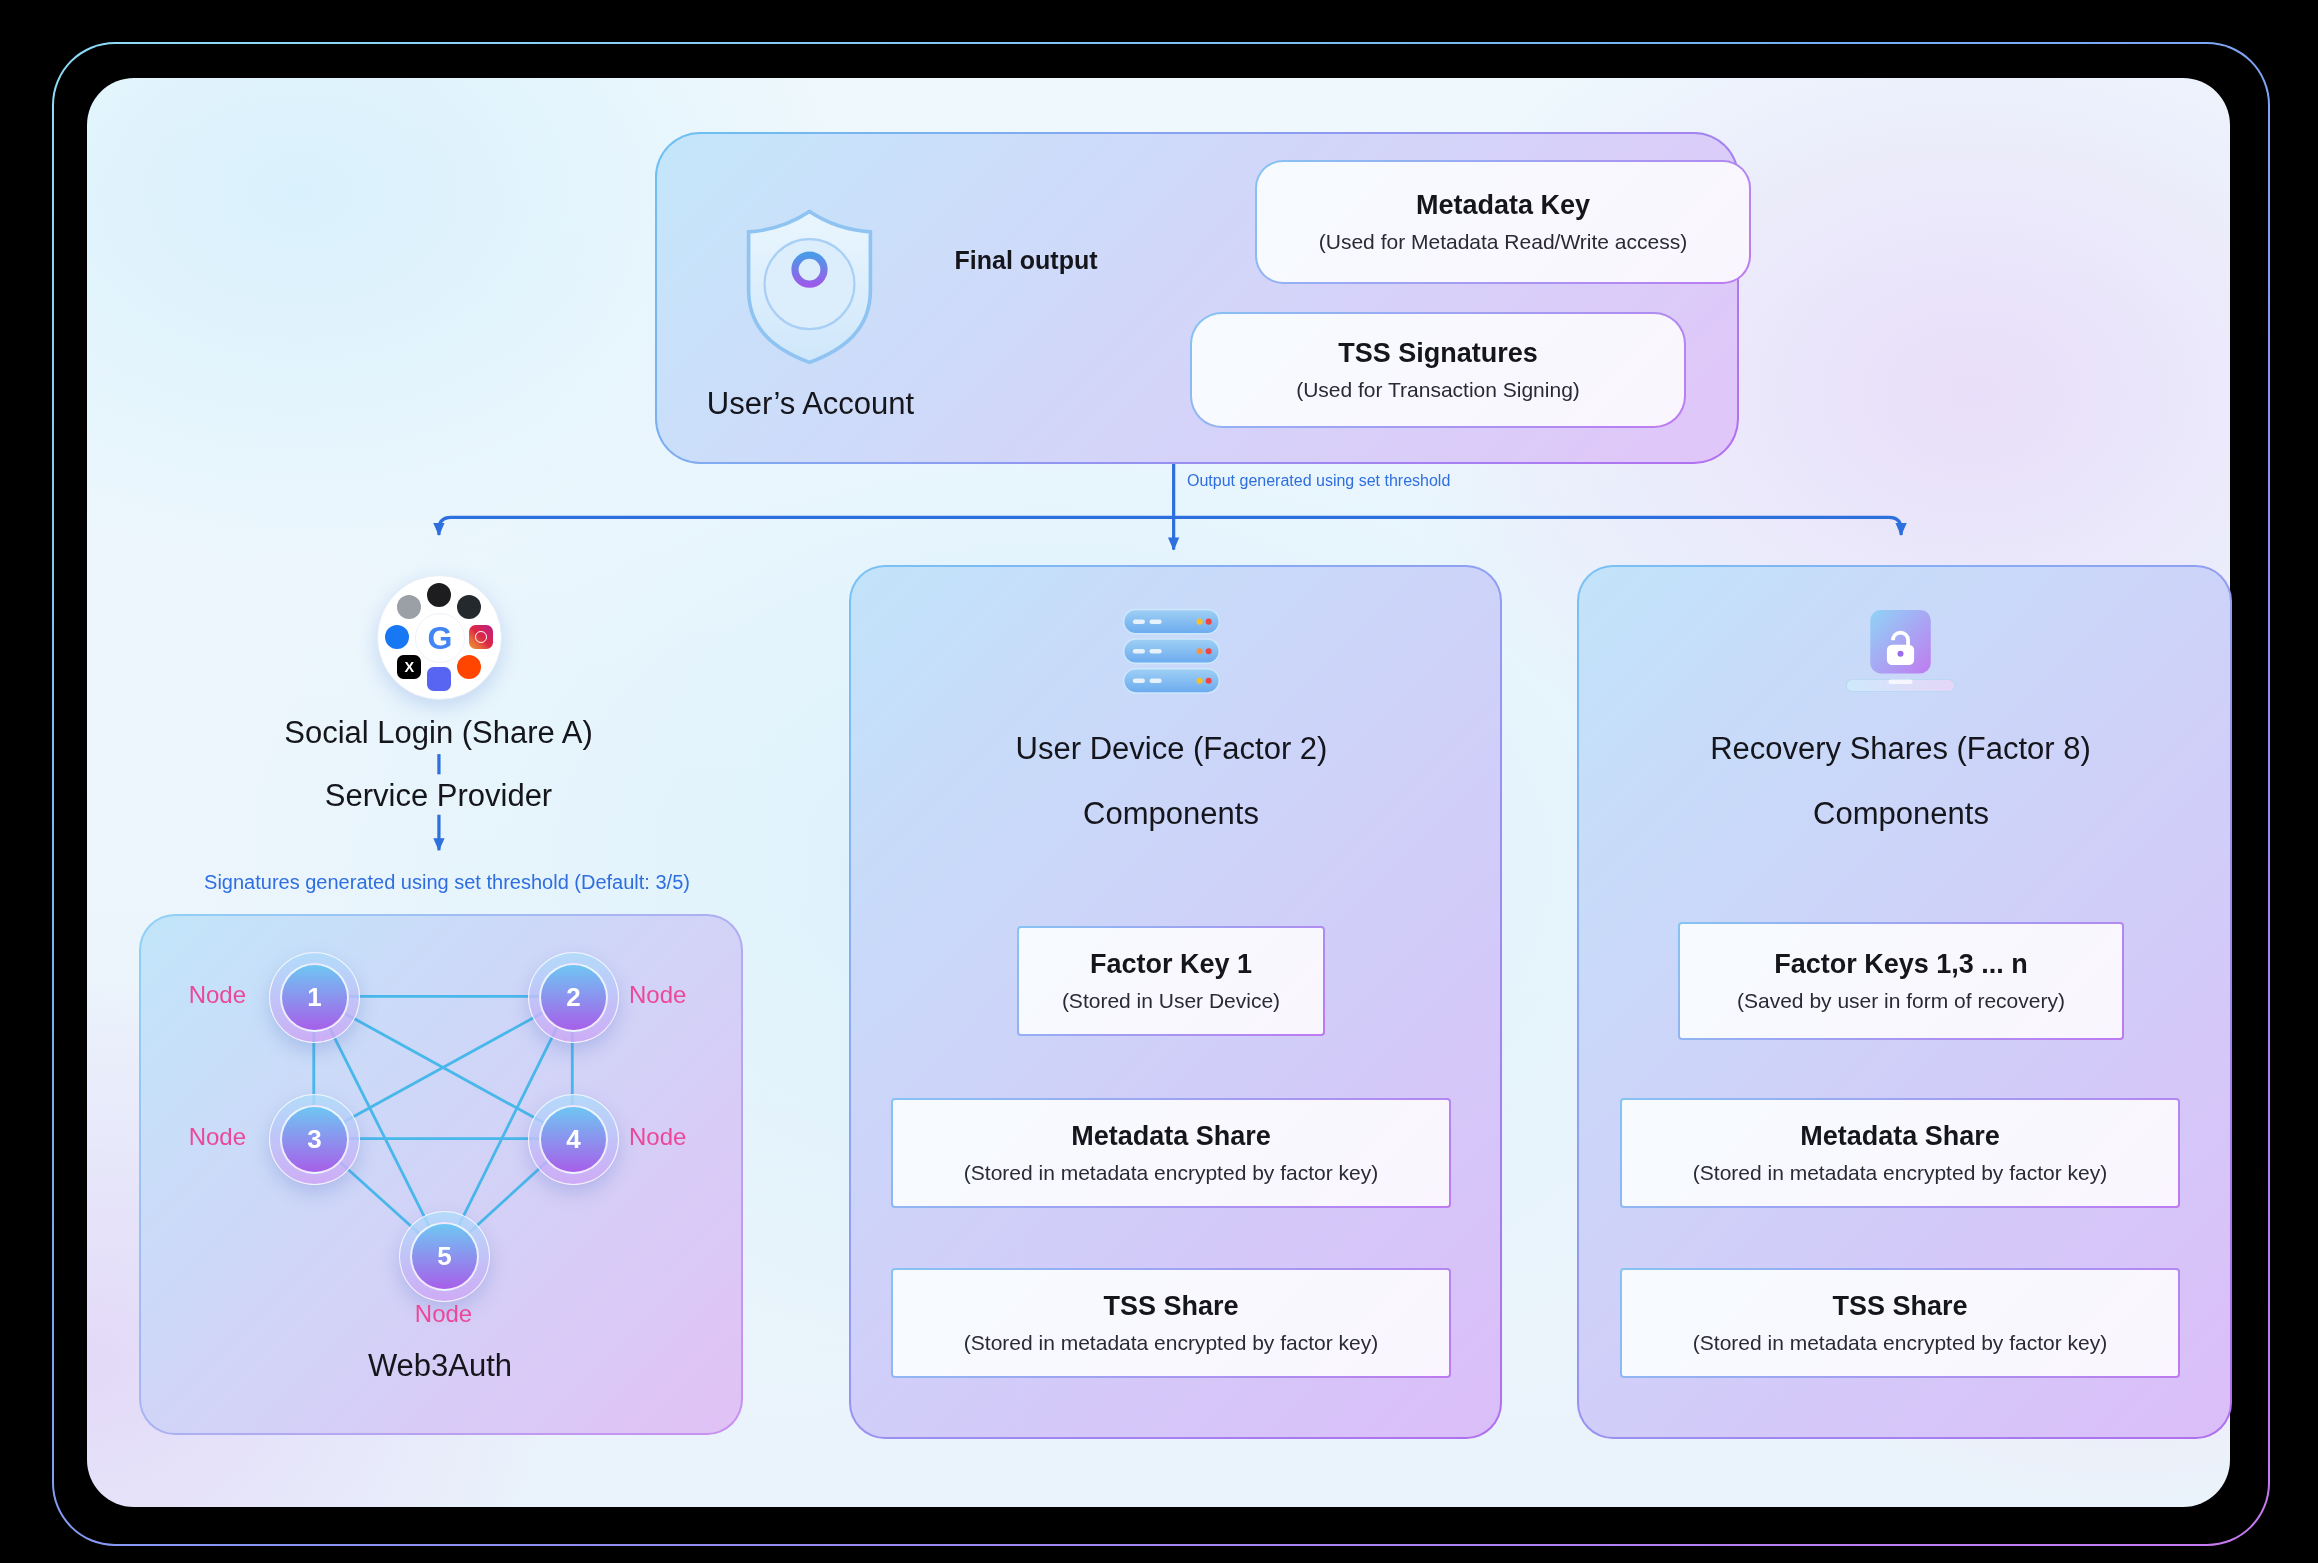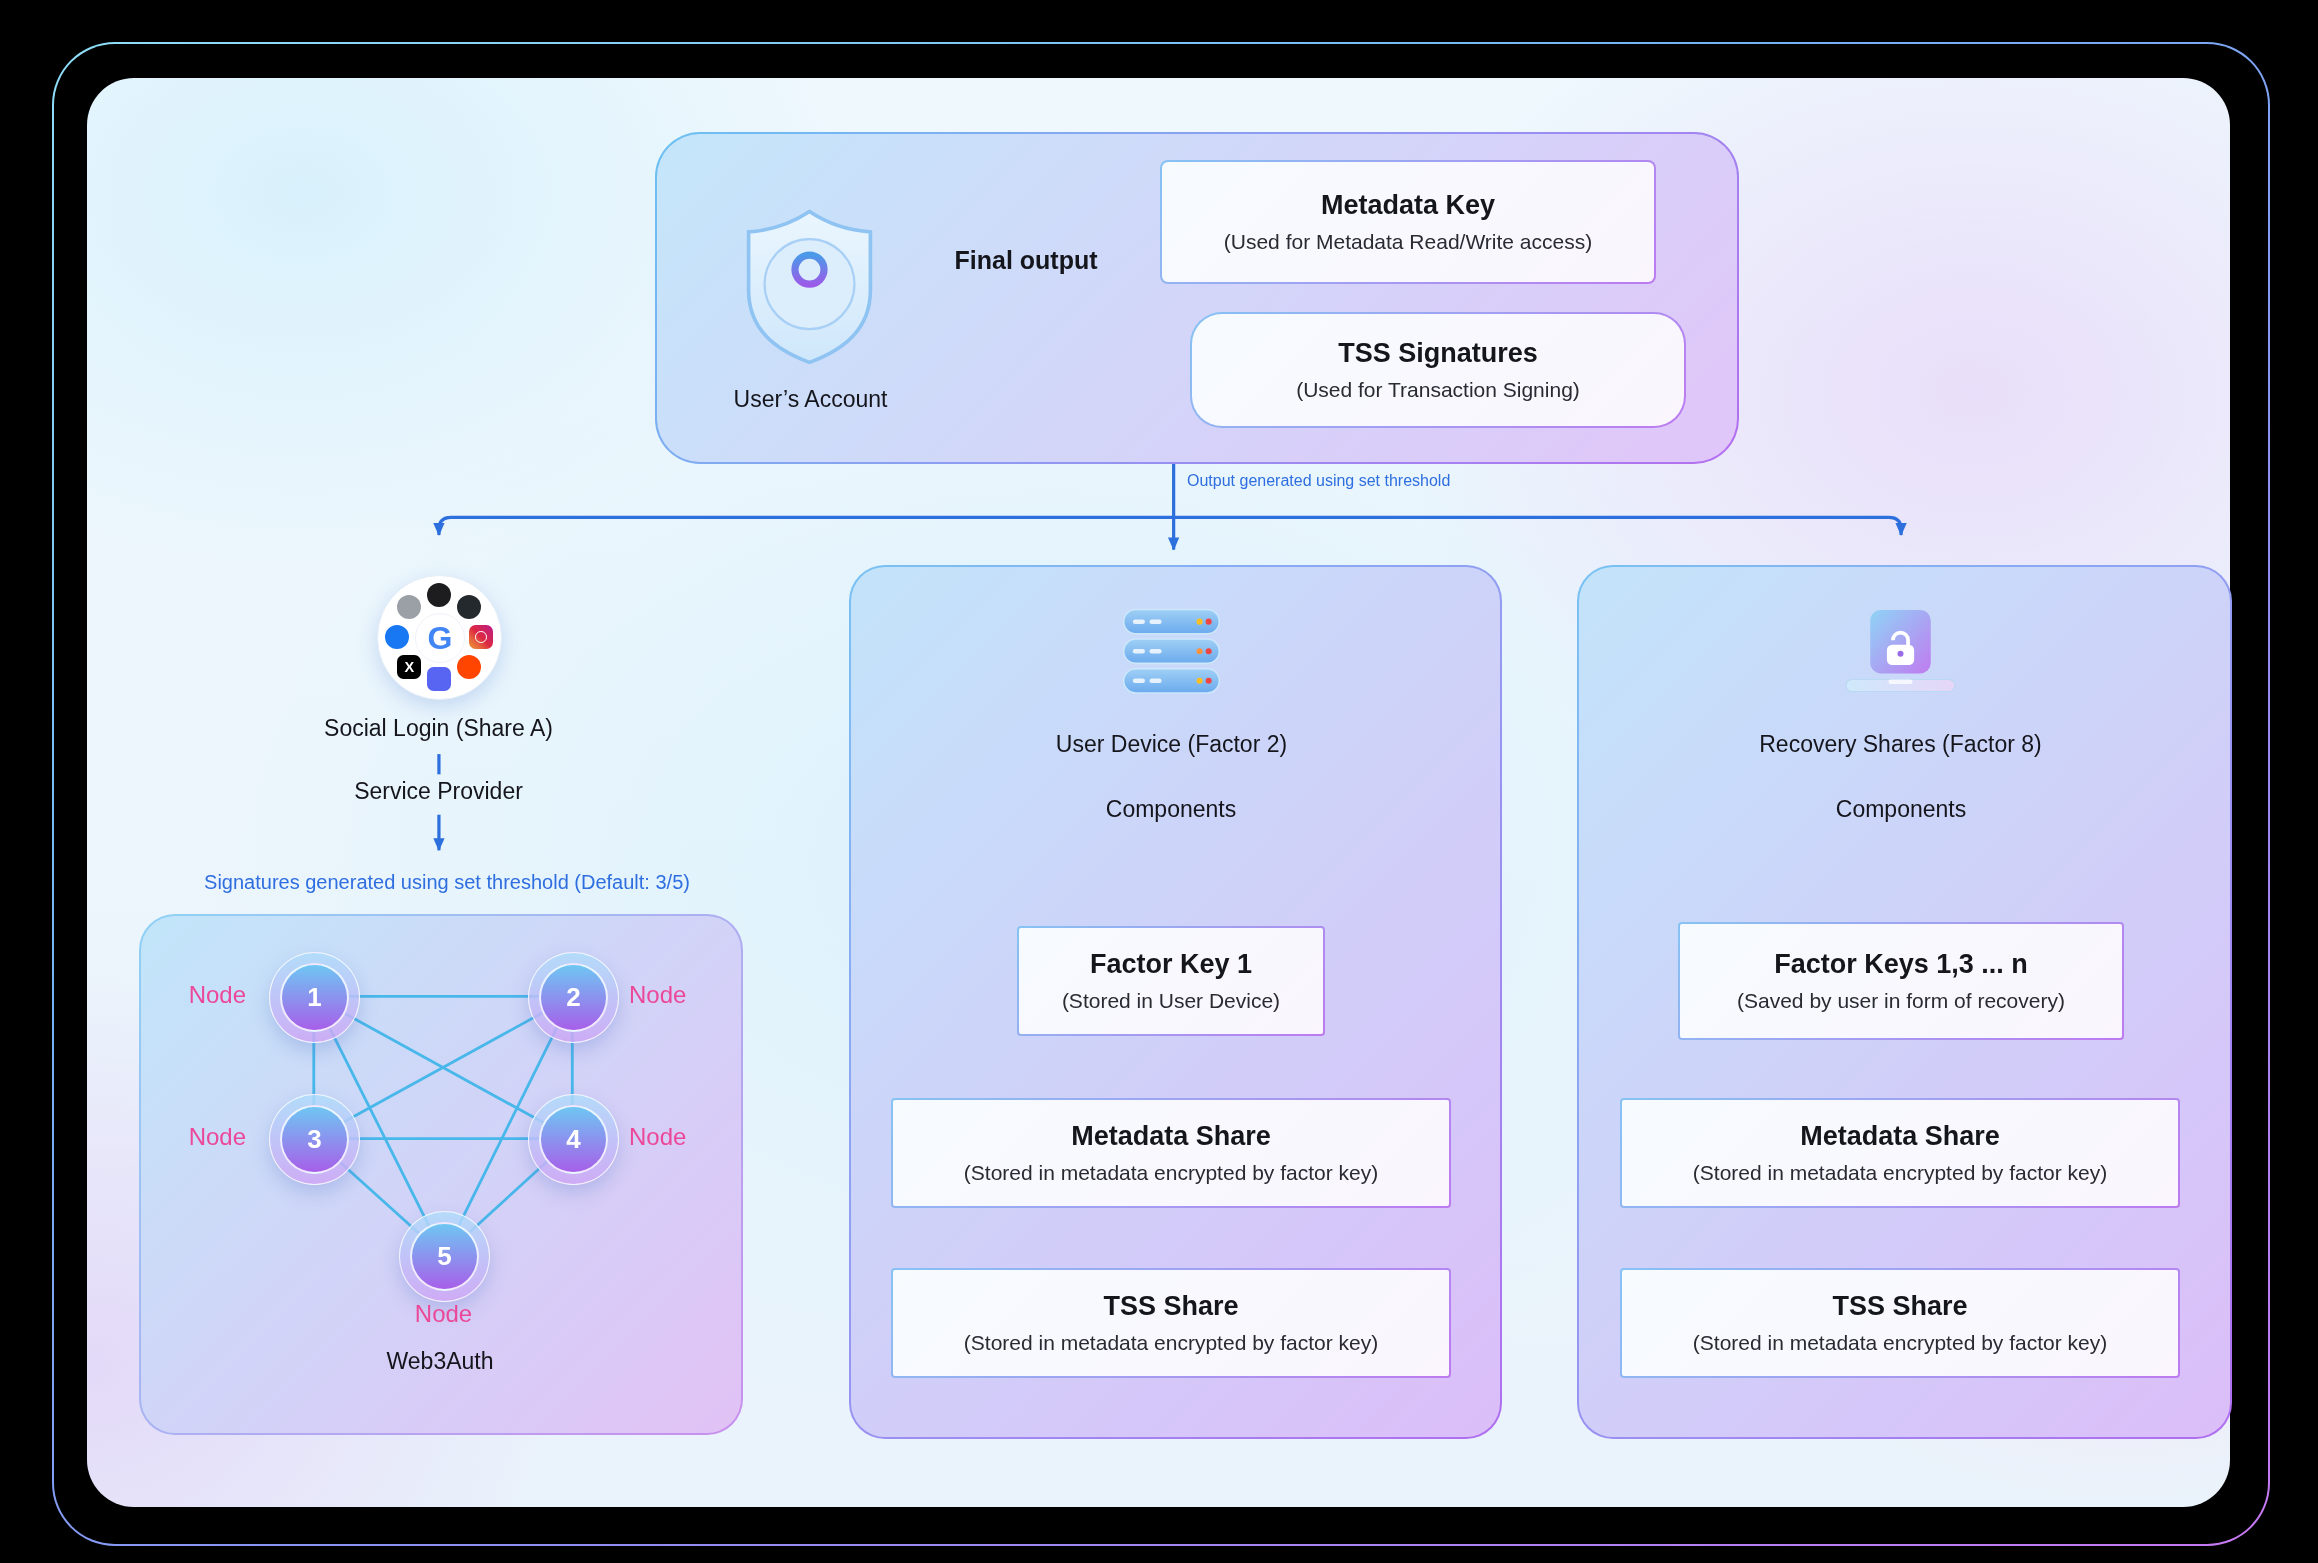--- a/index.html
+++ b/index.html
@@ -27,21 +27,21 @@
   .gA{border:2.4px solid transparent;border-radius:45px;
       background:linear-gradient(rgba(255,255,255,.6),rgba(255,255,255,.6)) padding-box,
                  linear-gradient(135deg,#6cc1f2,#b46ff0) border-box;}
   .gC{border:2.4px solid transparent;border-radius:4px;
       background:linear-gradient(rgba(255,255,255,.93),rgba(255,255,255,.93)) padding-box,
                  linear-gradient(135deg,#86c3f3,#bd7af0) border-box;
       display:flex;flex-direction:column;align-items:center;justify-content:center;
       gap:7.3px;text-align:center;padding:4.8px 11.3px;box-sizing:border-box;}
   .t-title{font-weight:700;font-size:27px;color:#15151c;line-height:1.15;}
   .t-sub{font-size:21px;color:#2a2a33;line-height:1.2;}
-  .t-label{font-size:23px;color:#15151c;text-align:center;}
+  .t-label{font-size:31px;color:#15151c;text-align:center;}
   .t-bold{font-weight:700;font-size:25px;color:#15151c;text-align:center;}
   .t-note{font-size:16px;color:#2e6ee0;}
   
   .nodeOuter{width:89px;height:89px;border-radius:50%;
       background:linear-gradient(180deg,rgba(175,220,250,.85),rgba(205,165,245,.85));
       box-shadow:0 8px 18px rgba(90,120,200,.28);border:1.6px solid rgba(255,255,255,.8);
       display:flex;align-items:center;justify-content:center;}
   .nodeInner{width:65px;height:65px;border-radius:50%;
       background:linear-gradient(180deg,#6fc6f3,#a75fe9);color:#fff;font-size:26px;font-weight:600;
       display:flex;align-items:center;justify-content:center;border:2.4px solid rgba(255,255,255,.85);}
@@ -101,21 +101,21 @@
   <circle cx="50" cy="54" r="31" fill="#dcedfc" stroke="#a8cff5" stroke-width="1.5"></circle>
   <circle cx="50" cy="44" r="10" fill="none" stroke="url(#keyG)" stroke-width="5"></circle>
   <line x1="50" y1="54" x2="50" y2="74" stroke="url(#keyG)" stroke-width="5" stroke-linecap="round"></line>
   <line x1="50" y1="66" x2="58" y2="66" stroke="url(#keyG)" stroke-width="5" stroke-linecap="round"></line>
 </svg>
 
 <div class="abs t-label" style="left:687px;top:386px;width:247px">User’s Account</div>
 
 <div class="abs t-bold" style="left:933px;top:246px;width:186px">Final output</div>
 
-<div class="abs gC" style="left:1160px;top:160px;width:496px;height:124px;border-radius:8px">
+<div class="abs gC" style="left:1255px;top:160px;width:496px;height:124px;border-radius:28px">
   <div class="t-title">Metadata Key</div>
   <div class="t-sub">(Used for Metadata Read/Write access)</div>
 </div>
 
 <div class="abs gC" style="left:1190px;top:312px;width:496px;height:116px;border-radius:32px">
   <div class="t-title">TSS Signatures</div>
   <div class="t-sub">(Used for Transaction Signing)</div>
 </div>
 
 <div class="abs t-note" style="left:1187px;top:472px;width:566px">Output generated using set threshold</div>

